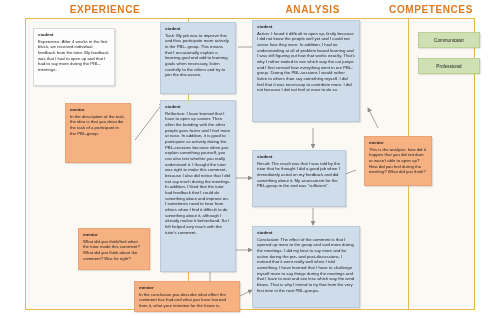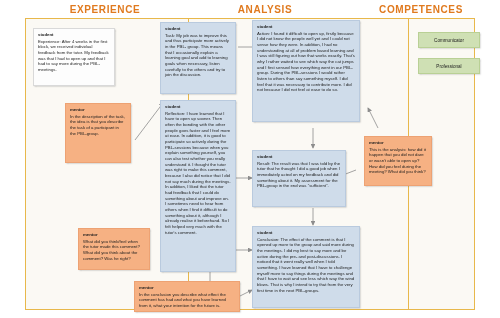--- a/index.html
+++ b/index.html
@@ -43,22 +43,22 @@
     box-shadow:1.2px 1.2px 1.6px rgba(90,90,90,.4);
   }
   svg.arrows{position:absolute;left:0;top:0;width:500px;height:318px;pointer-events:none;}
 </style>
 </head>
 <body>
 
 <div id="canvas">
 
   <div class="col-title" style="left:25px;width:160px;">EXPERIENCE</div>
-  <div class="col-title" style="left:190px;width:150px;">ANALYSIS</div>
-  <div class="col-title" style="left:356px;width:130px;">COMPETENCES</div>
+  <div class="col-title" style="left:190px;width:150px;text-align:right;">ANALYSIS</div>
+  <div class="col-title" style="left:366px;width:130px;">COMPETENCES</div>
 
   <div class="frame"></div>
   <div class="col-div" style="left:188px;"></div>
   <div class="col-div" style="left:408px;"></div>
 
   <svg class="arrows" viewBox="0 0 500 318">
     <defs>
       <marker id="ah" markerWidth="6" markerHeight="6" refX="5" refY="3" orient="auto">
         <path d="M0,0 L6,3 L0,6 z" fill="#8d8d8d"></path>
       </marker>

